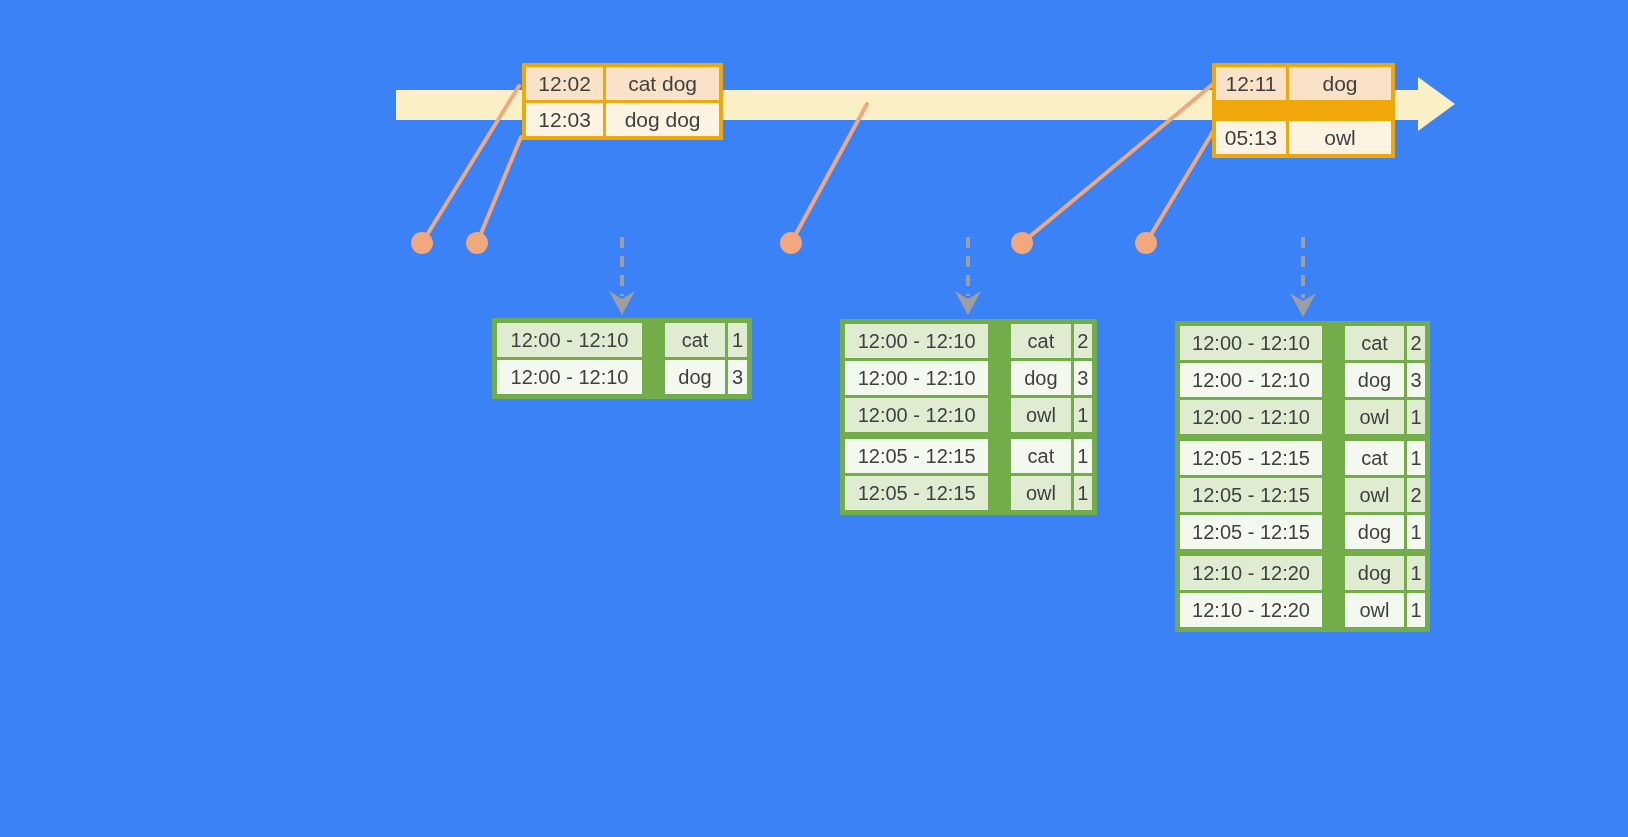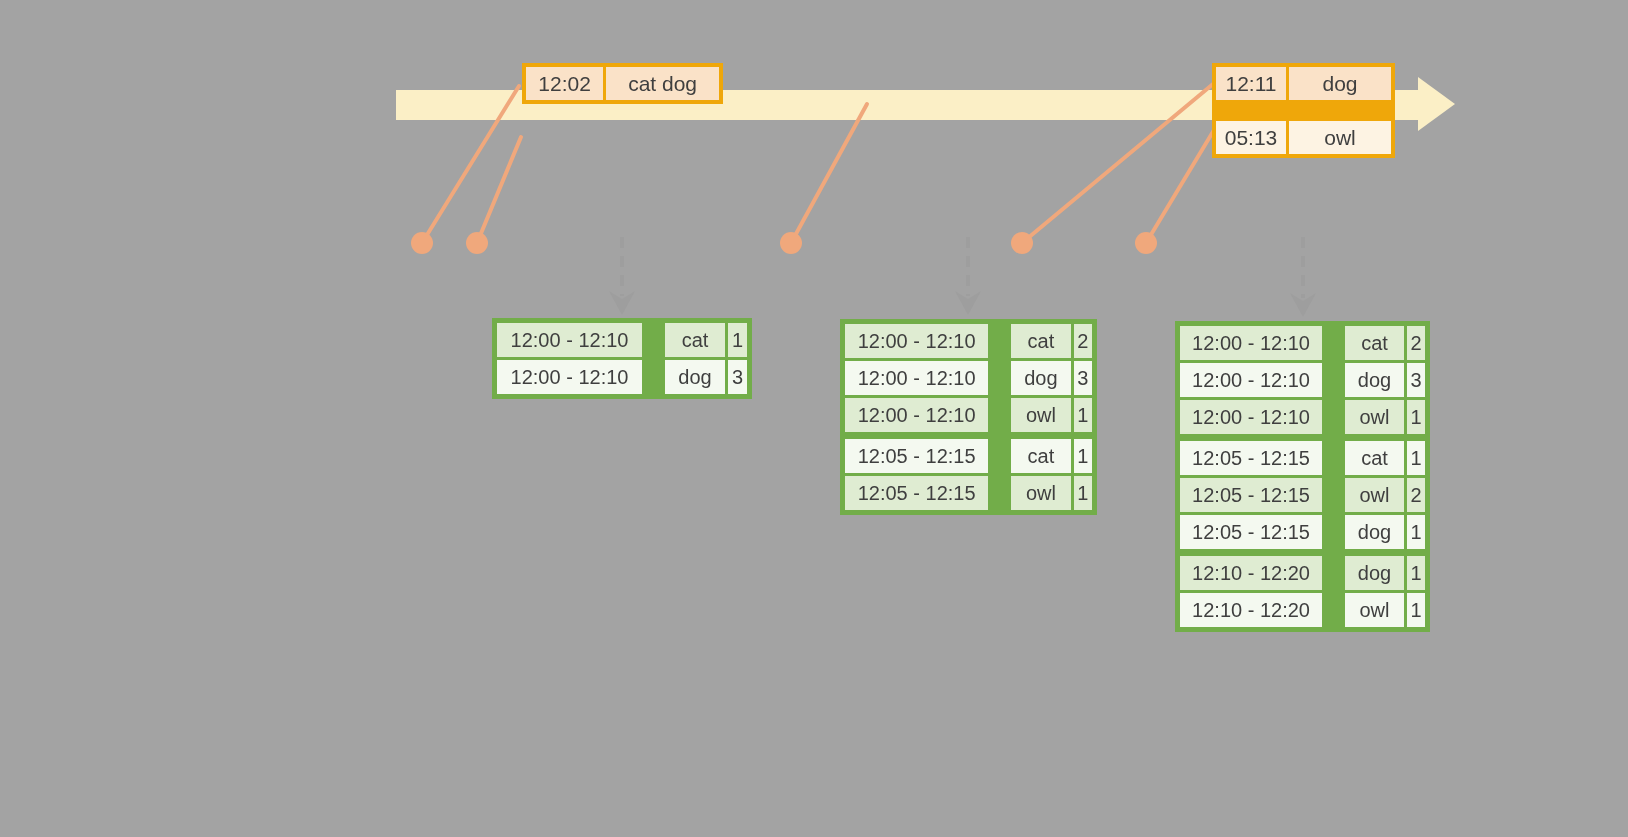--- a/index.html
+++ b/index.html
@@ -1,19 +1,19 @@
 <!DOCTYPE html>
 <html><head>
 <meta charset="utf-8">
 <style>
   html,body{margin:0;padding:0;background:#000;}
   #canvas{
     position:relative;
     width:1628px;height:837px;
-    background:#a3a3a3;
+    background:#3b82f6;
     overflow:hidden;
     font-family:"Liberation Sans","DejaVu Sans",sans-serif;
     color:#3f3f3f;
   }
   #svg-layer{position:absolute;left:0;top:0;}
 
   
   .evt{
     position:absolute;
     border:4px solid #efa70a;
@@ -88,20 +88,24 @@
       <path d="M955,291 L968,299 L981,291 L968,315 Z" fill="#9e9e9e" stroke="none"></path>
       <path d="M1290,293 L1303,301 L1316,293 L1303,317 Z" fill="#9e9e9e" stroke="none"></path>
     </g>
   </svg>
 
   <div class="evt" style="left:522px;top:63px;width:201px;">
     <div class="evt-row dark">
       <div class="evt-cell time">12:02</div>
       <div class="evt-cell words">cat dog</div>
     </div>
+    <div class="evt-row light">
+      <div class="evt-cell time">12:03</div>
+      <div class="evt-cell words">dog dog</div>
+    </div>
   </div>
 
 
   <div class="evt" style="left:1212px;top:63px;width:183px;gap:21px;">
     <div class="evt-row dark">
       <div class="evt-cell time">12:11</div>
       <div class="evt-cell words">dog</div>
     </div>
     <div class="evt-row light">
       <div class="evt-cell time">05:13</div>

